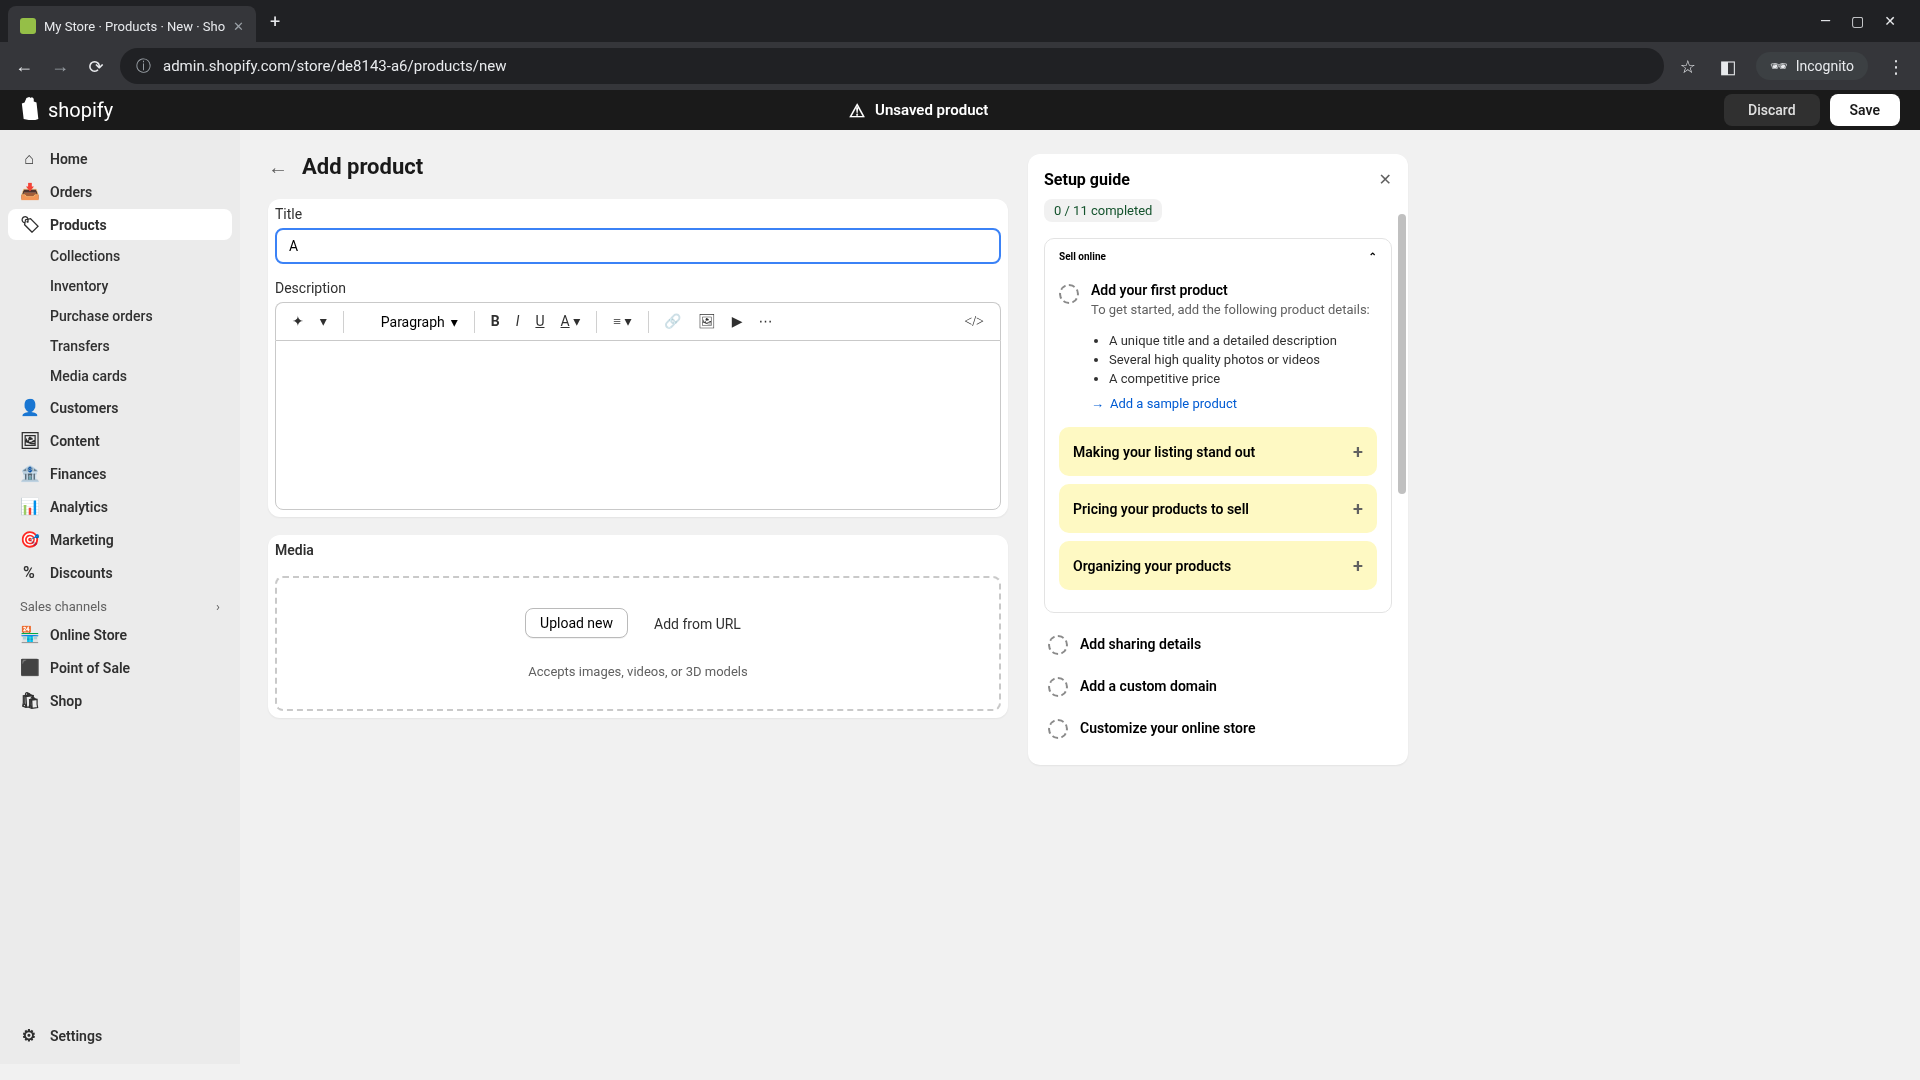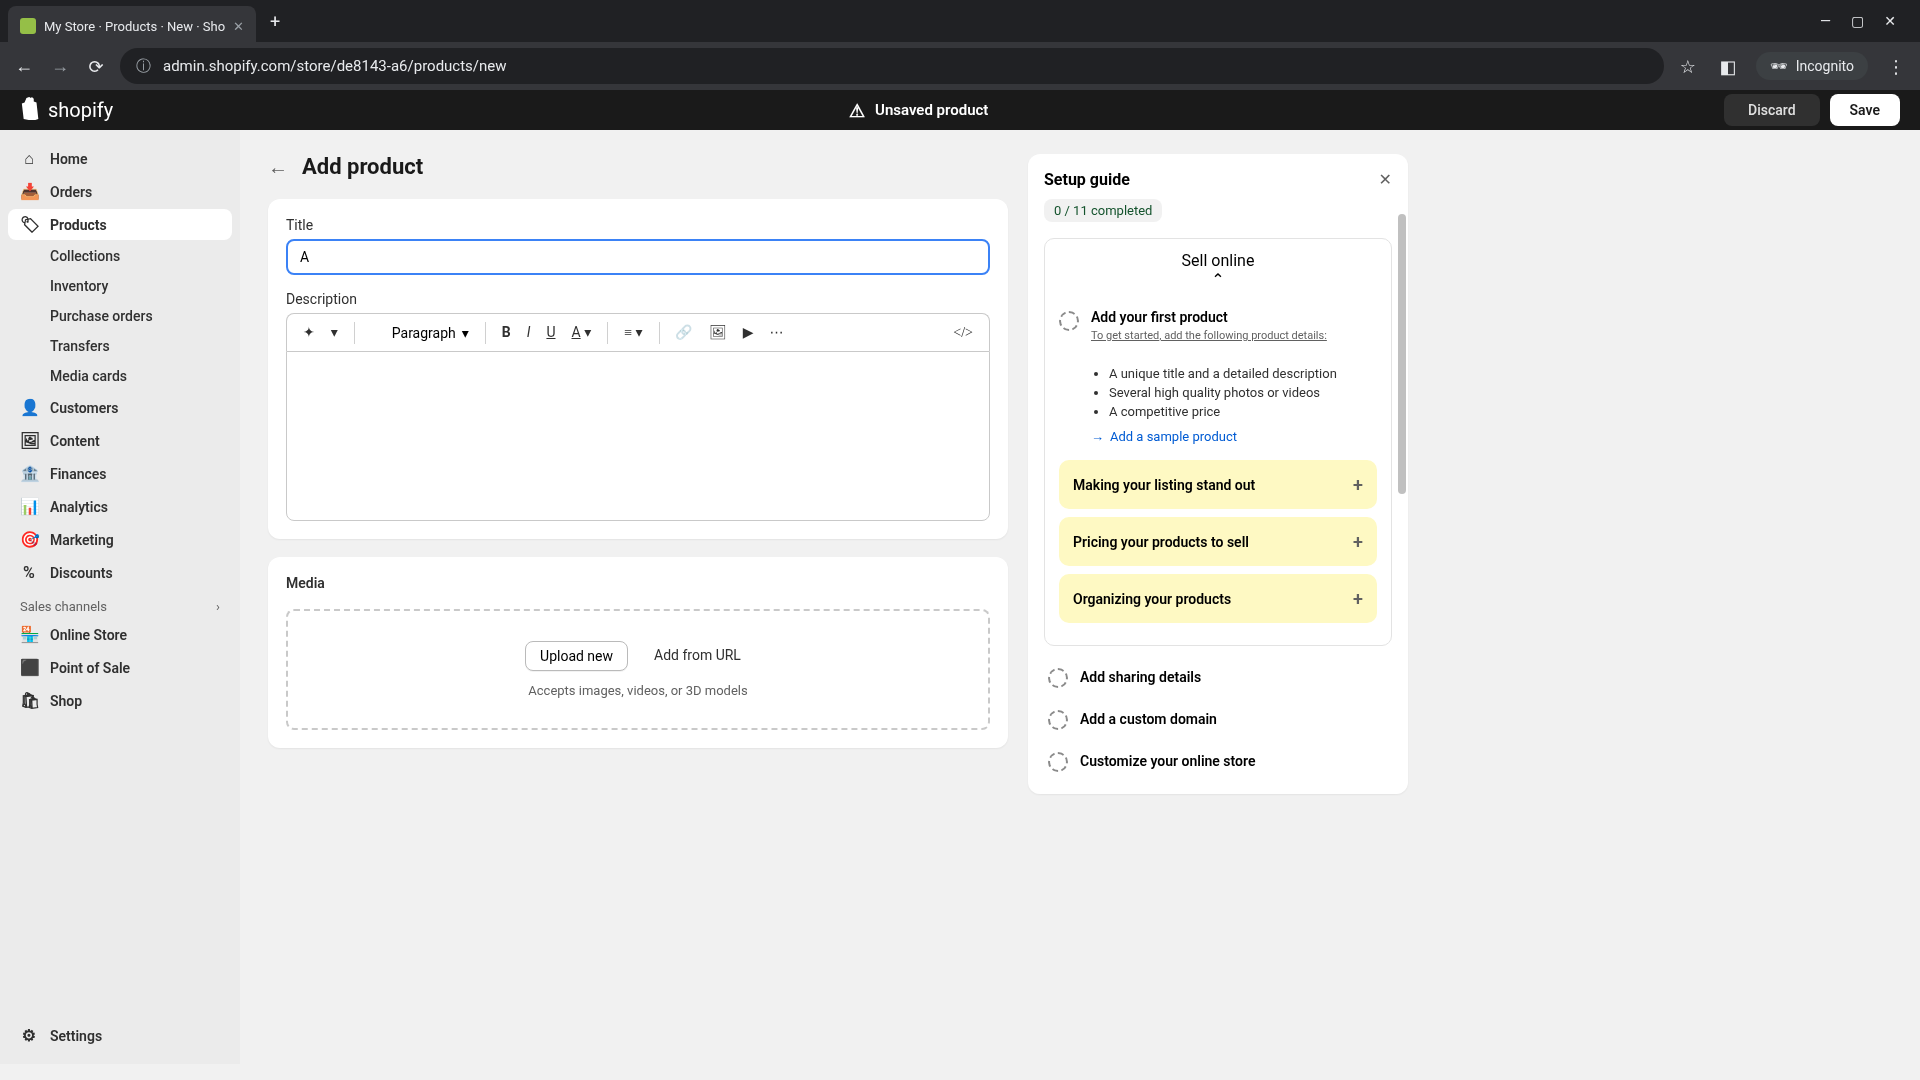--- a/index.html
+++ b/index.html
@@ -46,51 +46,51 @@
 .section-label { font-size: 13px; color: #616161; padding: 10px 12px 4px; display: flex; justify-content: space-between; align-items: center; }
 .sidebar-bottom { margin-top: auto; }
 
 
 .main-content { flex: 1; padding: 24px 28px; overflow-y: auto; display: flex; gap: 20px; }
 .content-left { flex: 1; max-width: 740px; }
 .page-header { display: flex; align-items: center; gap: 14px; margin-bottom: 20px; }
 .back-arrow { font-size: 20px; cursor: pointer; color: #5c5c5c; }
 .page-title { font-size: 22px; font-weight: 700; color: #1a1a1a; }
 
-.card { background: #fff; border-radius: 12px; padding: 18px; margin-bottom: 18px; box-shadow: 0 1px 2px rgba(0,0,0,0.06); }
+.card { background: #fff; border-radius: 12px; padding: 7px; margin-bottom: 18px; box-shadow: 0 1px 2px rgba(0,0,0,0.06); }
 .field-label { font-size: 14px; color: #303030; margin-bottom: 6px; display: block; }
 .title-input { width: 100%; border: 2px solid #3b82f6; border-radius: 8px; padding: 8px 12px; font-size: 14px; outline: none; }
 
 .editor-toolbar { border: 1px solid #c9c9c9; border-bottom: none; border-radius: 8px 8px 0 0; padding: 6px 10px; display: flex; align-items: center; gap: 4px; }
 .toolbar-sep { width: 1px; height: 22px; background: #d0d0d0; margin: 0 6px; }
 .tool-btn { background: none; border: none; padding: 4px 6px; cursor: pointer; font-size: 14px; color: #303030; border-radius: 4px; font-family: serif;}
 .paragraph-sel { display: flex; align-items: center; gap: 6px; font-size: 14px; cursor: pointer; padding: 2px 6px; margin-left: 21px; }
 .editor-body { border: 1px solid #c9c9c9; border-radius: 0 0 8px 8px; min-height: 170px; padding: 10px; }
 
 .media-drop { border: 2px dashed #c9c9c9; border-radius: 8px; padding: 30px; text-align: center; }
-.media-actions { display: flex; justify-content: center; gap: 16px; margin-bottom: 12px; align-items: flex-start; }
+.media-actions { display: flex; justify-content: center; gap: 16px; margin-bottom: 26px; align-items: flex-end; }
 .btn-upload { background: #fff; border: 1px solid #bababa; border-radius: 8px; padding: 6px 14px; font-size: 14px; cursor: pointer; box-shadow: 0 1px 0 rgba(0,0,0,0.05); }
 .link-plain { color: #303030; font-size: 14px; cursor: pointer; padding: 6px 10px;}
 .media-hint { font-size: 13px; color: #616161; }
 
 
 .setup-panel { width: 380px; background: #fff; border-radius: 12px; padding: 16px; box-shadow: 0 1px 2px rgba(0,0,0,0.06); align-self: flex-start; max-height: 640px; overflow-y:auto; position: relative;}
 .setup-header { display: flex; justify-content: space-between; align-items: center; margin-bottom: 10px; }
 .setup-title { font-size: 16px; font-weight: 700; }
 .close-x { font-size: 16px; color: #616161; cursor: pointer; }
 .progress-pill { display: inline-block; background: #f1f1f1; border-radius: 8px; padding: 4px 10px; font-size: 13px; color: #14532d; margin-bottom: 16px; }
 
 .guide-section { border: 1px solid #e3e3e3; border-radius: 10px; margin-bottom: 10px; }
-.guide-section-head { display: flex; justify-content: space-between; align-items: center; padding: 12px 14px; font-weight: 400; font-size: 16px; cursor: pointer; flex-direction: column; }
+.guide-section-head { display: flex; justify-content: space-between; align-items: center; padding: 12px 14px; font-weight: 700; font-size: 10px; cursor: pointer; }
 .guide-body { padding: 0 14px 14px; }
 .guide-task { display: flex; gap: 12px; padding: 8px 0; }
 .task-circle { width: 20px; height: 20px; border: 2px dashed #8a8a8a; border-radius: 50%; flex-shrink: 0; margin-top: 2px; }
 .task-content { flex: 1; }
 .task-title { font-weight: 600; font-size: 14px; margin-bottom: 4px; }
-.task-desc { font-size: 11px; color: #616161; margin-bottom: 24px; text-decoration: underline; }
+.task-desc { font-size: 13px; color: #616161; margin-bottom: 16px; }
 .task-list { list-style: disc; padding-left: 18px; font-size: 13px; color: #303030; }
 .task-list li { margin: 4px 0; }
 .sample-link { display: flex; align-items: center; gap: 6px; color: #005bd3; font-size: 13px; margin-top: 10px; cursor: pointer; }
 
 .collapsed-section { background: #fef9c3; border-radius: 10px; padding: 14px; display: flex; justify-content: space-between; align-items: center; font-size: 14px; font-weight: 600; margin: 8px 0; cursor: pointer; }
 .plus { color: #616161; font-size: 18px; }
 
 .simple-task { display: flex; align-items: center; gap: 12px; padding: 10px 4px; font-size: 14px; font-weight: 600; }
 
 .scroll-hint { position: absolute; right: 2px; top: 60px; bottom: 10px; width: 8px; }

